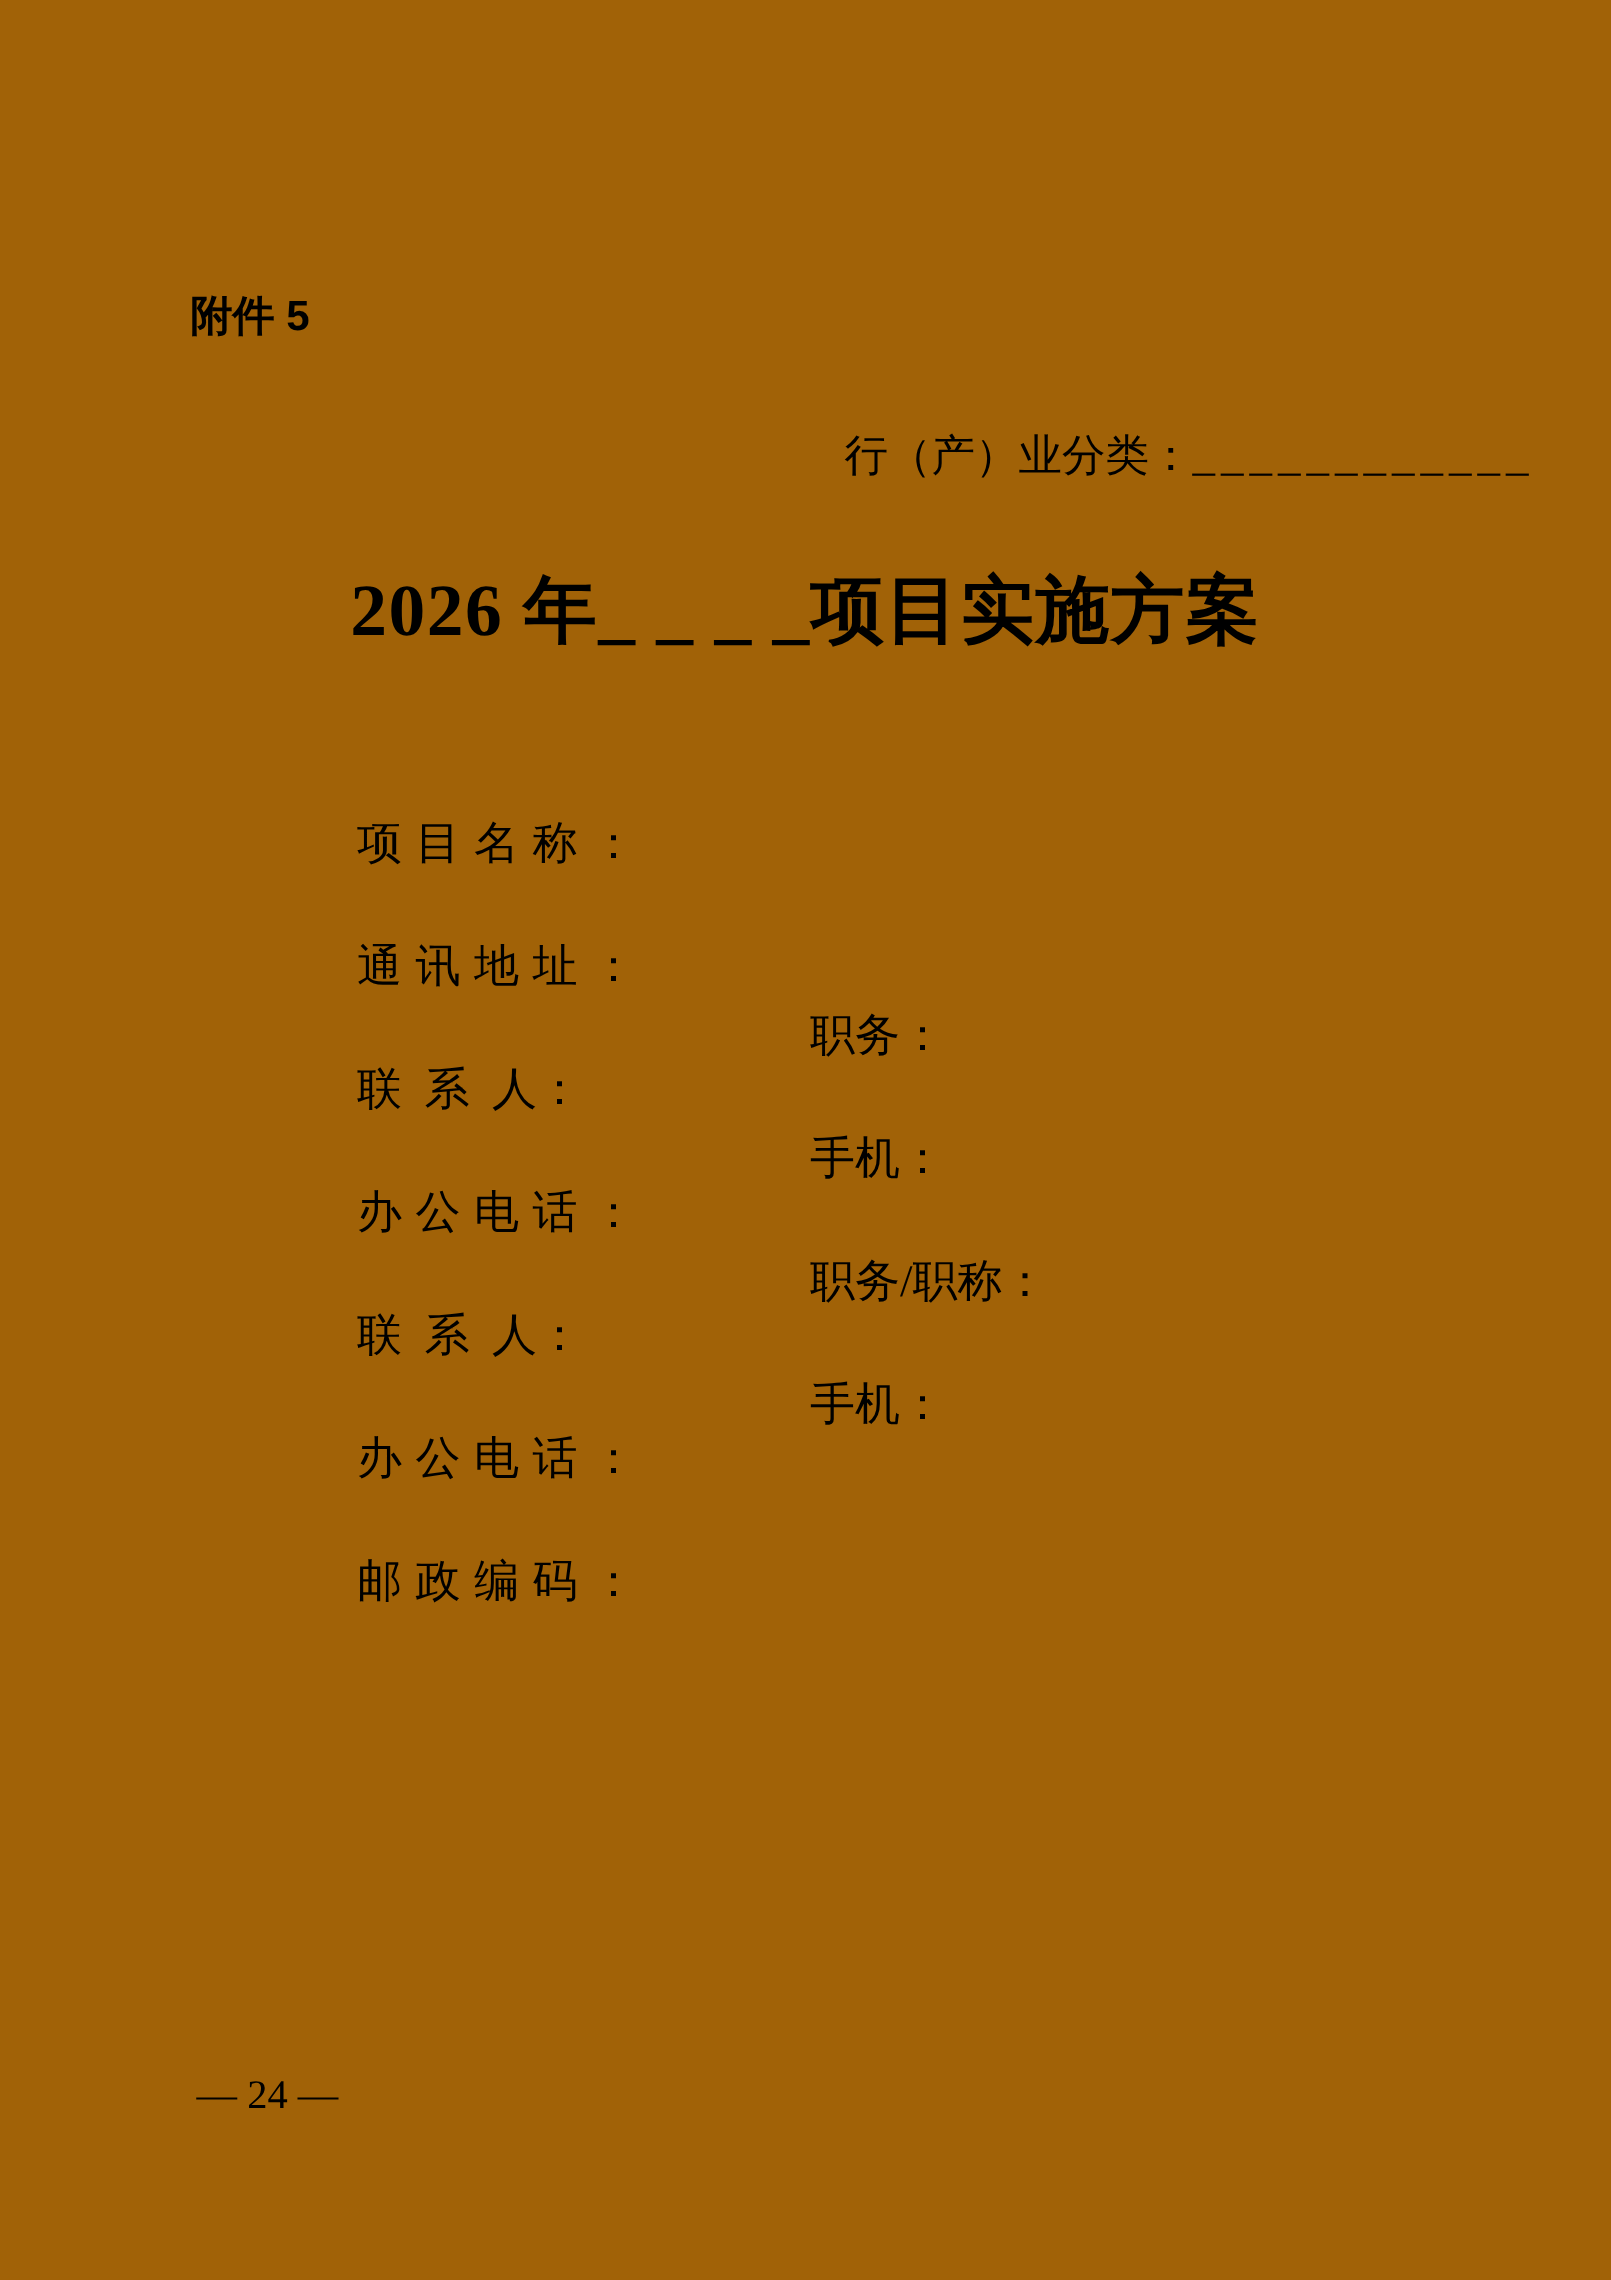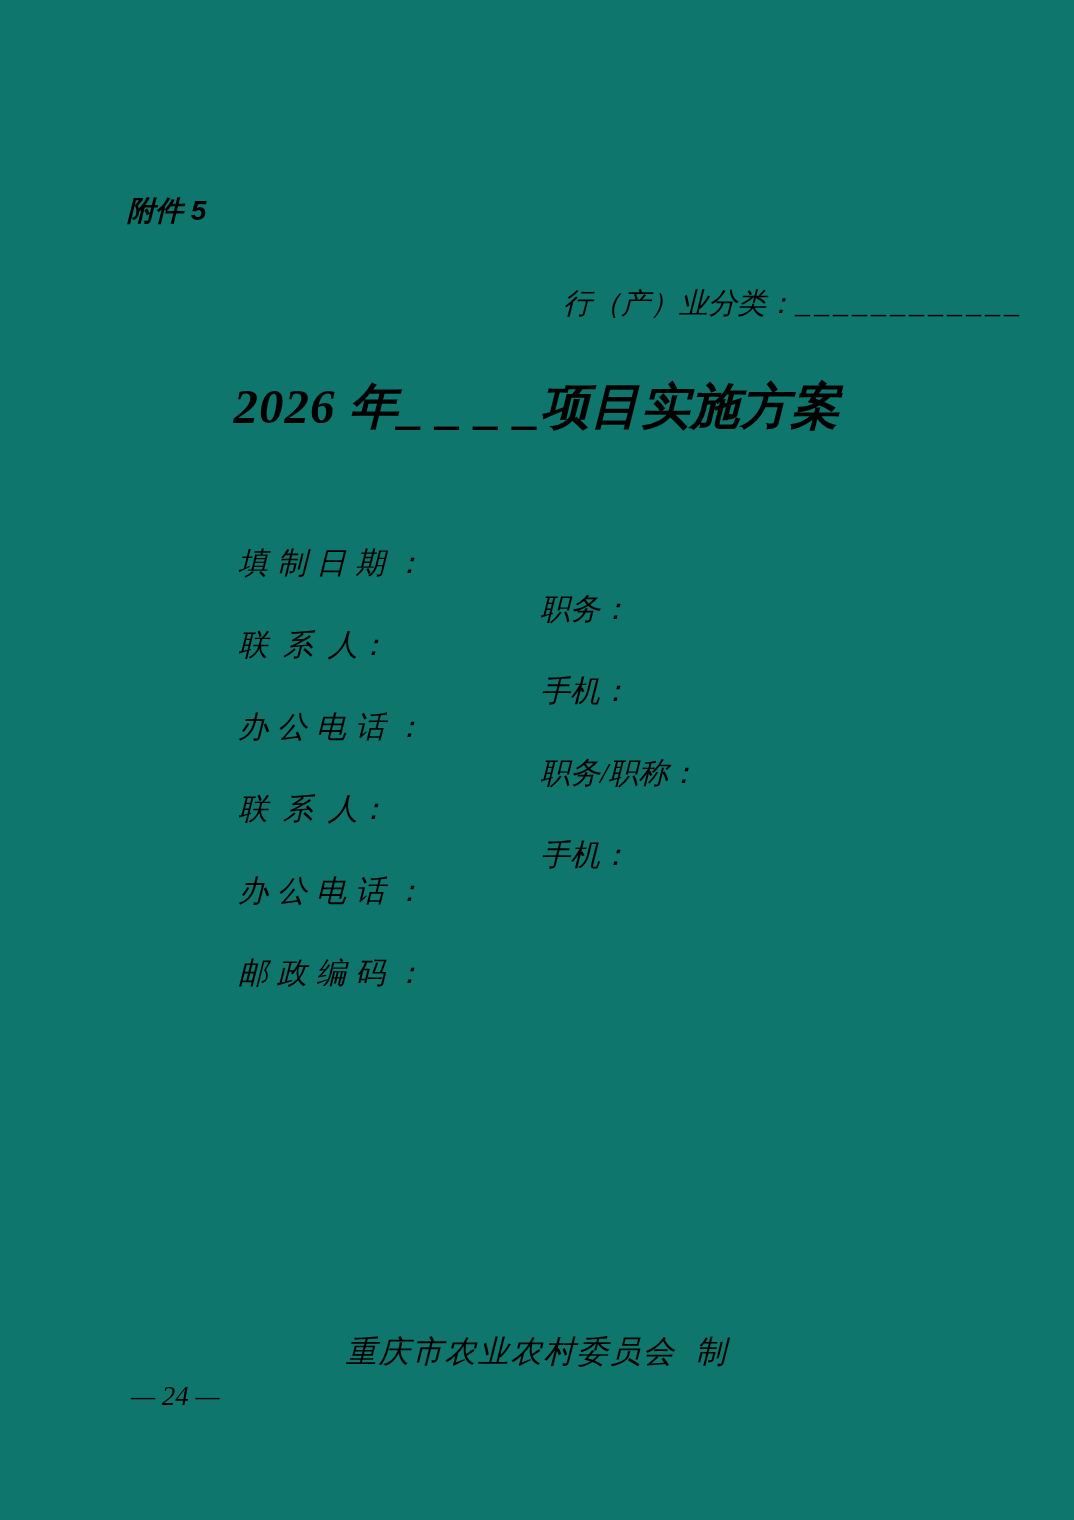--- a/index.html
+++ b/index.html
@@ -1,25 +1,24 @@
 <!DOCTYPE html>
 <html><head>
 <meta charset="utf-8">
 <style>
   * { margin: 0; padding: 0; box-sizing: border-box; }
   html, body { background: #ffffff; }
   .page {
     position: relative;
     width: 1074px;
     height: 1520px;
-    background: #0f766e;
+    background: #a16207;
     color: #000000;
     font-family: "Liberation Serif", "DejaVu Serif", serif;
     overflow: hidden;
-    font-style: italic;
   }
   .attachment {
     position: absolute;
     left: 127px;
     top: 192px;
     font-family: "Liberation Sans", "DejaVu Sans", sans-serif;
     font-weight: bold;
     font-size: 28px;
     white-space: pre;
   }
@@ -91,25 +90,28 @@
   <div class="attachment">附件 5</div>
 
   <div class="industry">
     <span>行（产）业分类：</span><span class="blank">____________</span>
   </div>
 
   <div class="doc-title">2026 年_ _ _ _项目实施方案</div>
 
   <div class="form">
 
+    <div class="form-row">
+      <span class="spread">项目名称：</span>
+    </div>
 
 
 
     <div class="form-row">
-      <span class="spread">填制日期：</span>
+      <span class="spread">通讯地址：</span>
     </div>
 
     <div class="form-row">
       <span>联  系  人：</span>
       <span class="right">职务：</span>
     </div>
 
     <div class="form-row">
       <span class="spread">办公电话：</span>
       <span class="right">手机：</span>
@@ -125,17 +127,16 @@
       <span class="spread">办公电话：</span>
       <span class="right">手机：</span>
     </div>
 
     <div class="form-row">
       <span class="spread">邮政编码：</span>
     </div>
 
   </div>
 
-  <div class="issuer">重庆市农业农村委员会  制</div>
 
   <div class="page-num">— 24 —</div>
 
 </div>
 
 </body></html>

